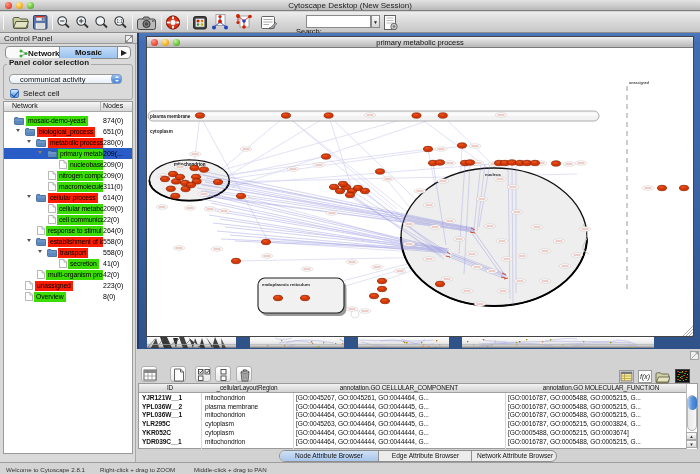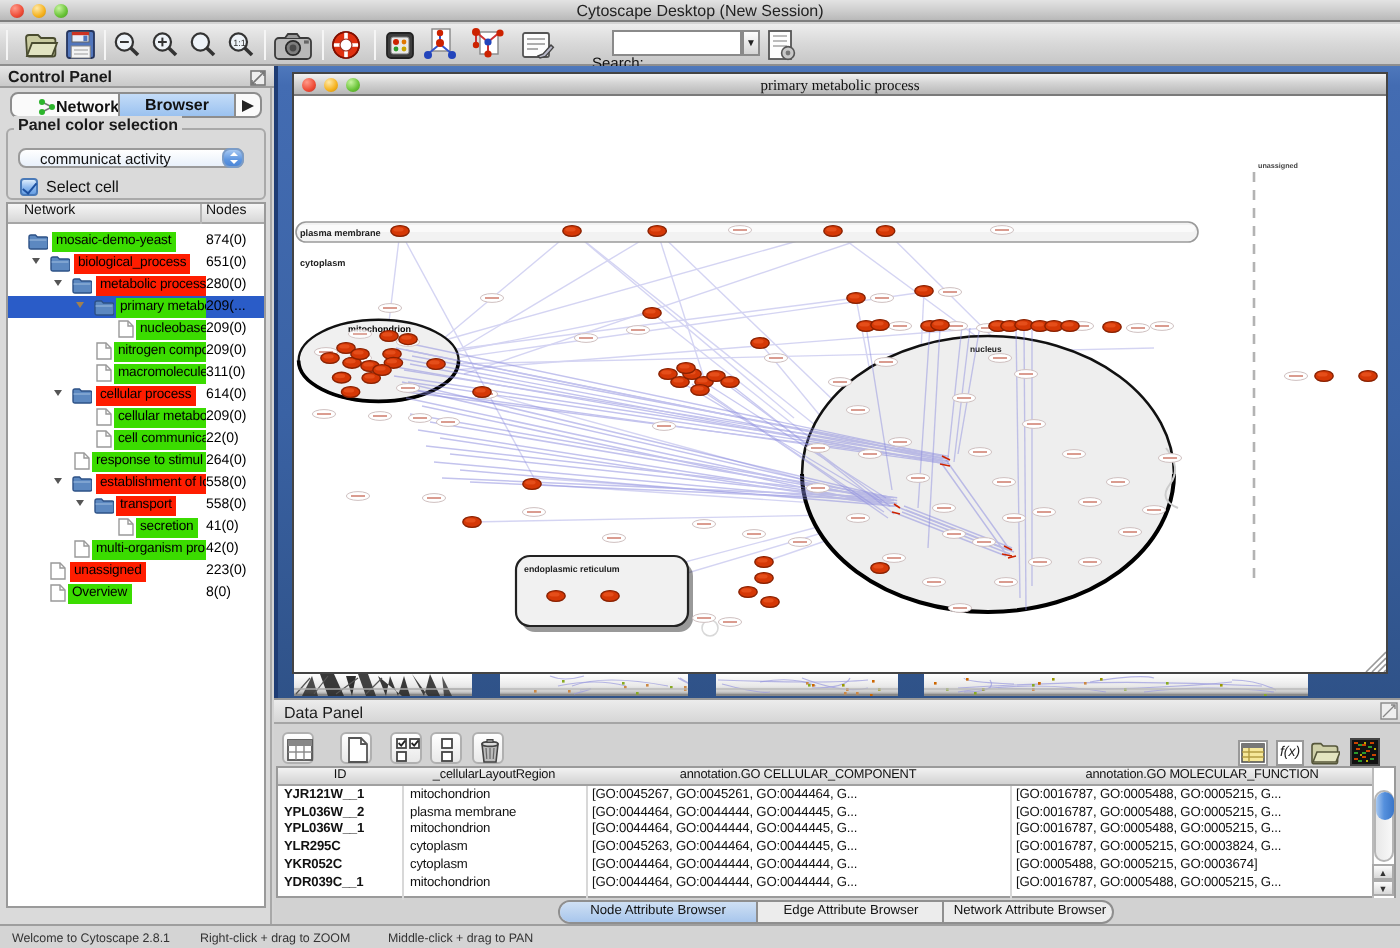--- a/index.html
+++ b/index.html
@@ -23,21 +23,21 @@
 .tsep { position:absolute; top:3px; width:1px; height:15px; background:#aaa; border-right:1px solid #f5f5f5; }
 #searchlbl { position:absolute; left:280px; top:15px; font-size:7.5px; color:#111;padding-left:16px; }
 #searchbox { position:absolute; left:306px; top:3px; width:65px; height:13px; background:#fff;
   border:1px solid #8a8a8a; }
 #searchdrop { position:absolute; left:371px; top:3px; width:9px; height:13px;
   background:linear-gradient(#fdfdfd,#d5d5d5); border:1px solid #8a8a8a; font-size:5px; color:#222;
   text-align:center; line-height:13px; }
 
 
 #cp-hdr { position:absolute; left:0; top:33px; width:154px; height:11px;
-  background:linear-gradient(#e6e6e6,#c9c9c9); border-bottom:1px solid #9b9b9b;font-weight:bold; }
+  background:linear-gradient(#e6e6e6,#c9c9c9); border-bottom:1px solid #9b9b9b; }
 #cp-hdr span { position:absolute; left:4px; top:1px; font-size:8px; color:#1a1a1a; }
 #cp-body { position:absolute; left:0; top:44px; width:136px; height:418px; background:#dadada; border-right:1px solid #a8a8a8; }
 
 #tabs { position:absolute; left:5px; top:2px; width:126px; height:13px; background:#fafafa;
   border:1px solid #8d8d8d; border-radius:4px; overflow:hidden; }
 #tab-mosaic { position:absolute; left:53px; top:0; width:59px; height:13px;
   background:linear-gradient(#c4dcf8,#93bdee); border-left:1px solid #8d8d8d; border-right:1px solid #8d8d8d;
   text-align:center; font-size:8px; font-weight:bold; color:#111; line-height:12px; }
 #tab-net { position:absolute; left:0; top:0; width:53px; height:13px;
   font-size:8px; font-weight:bold; color:#111; line-height:12px; }
@@ -84,21 +84,21 @@
 
 #desktop { position:absolute; left:137px; top:33px; width:563px; height:316px;
   background:linear-gradient(180deg,#4e78bc 0%,#436cb2 3%,#3a62a4 55%,#2f5288 100%); }
 #desktop:before { content:""; position:absolute; left:0; top:0; width:2px; height:100%; background:#1e3c74; }
 #win { position:absolute; left:9px; top:3px; width:548px; height:301px;
   border:1px solid #444; background:#fff; }
 #win-titlebar { position:absolute; left:0; top:0; width:546px; height:11px;
   background:linear-gradient(#f2f2f2,#d4d4d4 45%,#b8b8b8); border-bottom:1px solid #7a7a7a; }
 #win-titlebar .tl { position:absolute; top:2px; width:7px; height:7px; border-radius:50%; }
 #win-title-text { position:absolute; left:0; top:1px; width:546px; text-align:center;
-  font-size:7.5px; color:#111;font-family:Liberation Serif, serif; }
+  font-size:7.5px; color:#111; }
 #canvas { position:absolute; left:0; top:12px; width:546px; height:287px; background:#fff; overflow:hidden; }
 .strip { position:absolute; top:304px; height:11px;
   background:linear-gradient(#ffffff,#e9e9e9 60%,#c9c9c9 90%,#9f9f9f); border-bottom:1px solid #888; }
 
 
 #dp { position:absolute; left:137px; top:349px; width:563px; height:113px; background:#d2d2d2; }
 #dp-hdr { position:absolute; left:0; top:0; width:563px; height:13px;
   background:linear-gradient(#ececec,#d6d6d6); border-top:1px solid #999; border-bottom:1px solid #a5a5a5; }
 #dp-hdr span { position:absolute; left:5px; top:2px; font-size:8px; color:#1a1a1a; }
 .dpbtn { position:absolute; border:1px solid #b0b0b0; border-radius:3px;
@@ -244,21 +244,21 @@
     <div id="tabs">
       <div id="tab-net">
         <svg style="position:absolute;left:13px;top:2px" width="9" height="9" viewBox="0 0 9 9">
           <path d="M2 2 L7 4.5 L2 7" stroke="#777" stroke-width="0.8" fill="none"></path>
           <circle cx="2" cy="2" r="1.5" fill="#2cb52c"></circle>
             <circle cx="7" cy="4.5" r="1.5" fill="#2cb52c"></circle>
             <circle cx="2" cy="7" r="1.5" fill="#2cb52c"></circle>
         </svg>
         <span style="position:absolute;left:22px;top:0;line-height:13px">Network</span>
       </div>
-      <div id="tab-mosaic">Browser</div>
+      <div id="tab-mosaic">Mosaic</div>
       <div id="tab-arrow"></div>
     </div>
     <div id="groupbox"></div>
     <div id="gb-label">Panel color selection</div>
     <div id="dropdown"><span>communicat activity</span><div id="dd-btn"></div></div>
     <div id="checkbox"></div>
     <div id="cb-label">Select cell</div>
     <div id="tree">
       <div id="tree-hdr">
           <span class="h1">Network</span>
@@ -865,23 +865,20 @@
           <rect x="148" y="5" width="1.3" height="1.3" fill="#999900"></rect>
           <rect x="57" y="4" width="1.3" height="1.3" fill="#cc8844"></rect>
           <rect x="57" y="4" width="1.3" height="1.3" fill="#cc6600"></rect>
           <rect x="64" y="2" width="1.3" height="1.3" fill="#999900"></rect>
           <line x1="0" y1="7.5" x2="192" y2="7.5" stroke="#bbb" stroke-width="0.8"></line>
         </svg>
       </div>
   </div>
 
   <div id="dp">
-    <div id="dp-hdr">
-        <span>Data Panel</span>
-      </div>
     <div id="dp-table">
         <div class="csep" style="left:62px"></div>
         <div class="csep" style="left:154px"></div>
         <div class="csep" style="left:366px"></div>
       <div id="dp-thdr">
         <div style="left:0;width:62px">ID</div>
         <div style="left:62px;width:92px">_cellularLayoutRegion</div>
         <div style="left:154px;width:212px">annotation.GO CELLULAR_COMPONENT</div>
         <div style="left:366px;width:192px">annotation.GO MOLECULAR_FUNCTION</div>
       </div>

